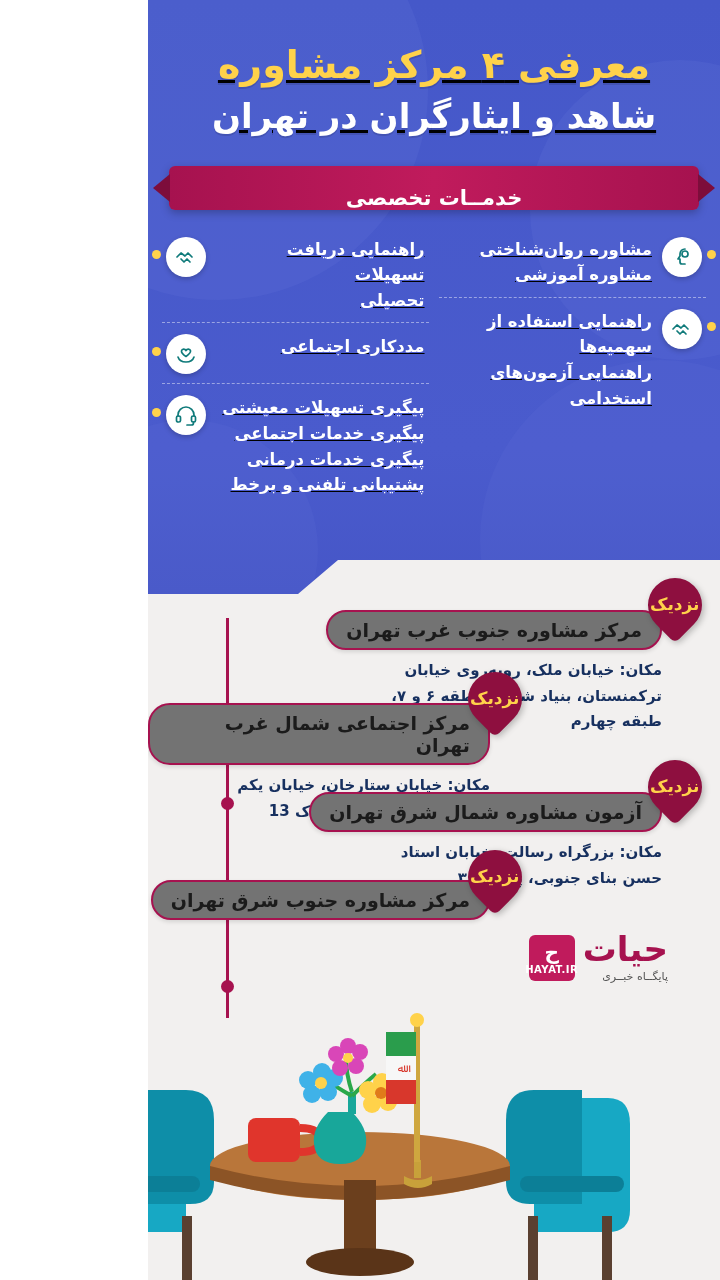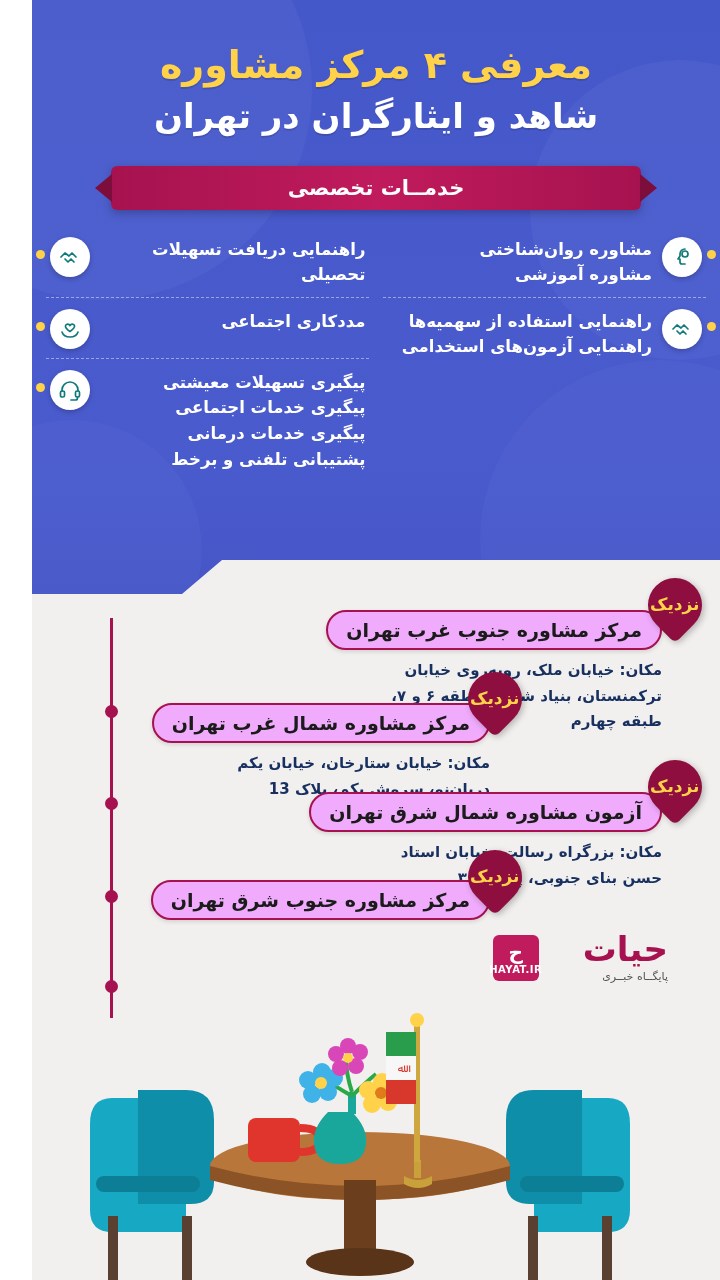--- a/index.html
+++ b/index.html
@@ -5,24 +5,25 @@
   html, body {
     margin: 0;
     padding: 0;
     background: #ffffff;
   }
   body {
     font-family: "DejaVu Sans", "Liberation Sans", sans-serif;
   }
   #infographic {
     position: relative;
-    width: 688px;
+    width: 572px;
     height: 1280px;
     overflow: hidden;
     background: linear-gradient(180deg, #4558c9 0%, #4a5bcd 35%, #4150c0 60%, #3b49b6 100%);
+    text-decoration: underline;
   }
   
   .bg-blob {
     position: absolute;
     border-radius: 50%;
     opacity: .18;
     background: #6a7ae0;
     pointer-events: none;
   }
   .bg-blob.b1 { width: 420px; height: 420px; left: -140px; top: -120px; }
@@ -59,21 +60,21 @@
     margin: 22px auto 0 auto;
     width: 530px;
     height: 44px;
   }
   .ribbon {
     position: absolute;
     inset: 0;
     background: linear-gradient(90deg,#a6124f 0%, #c01b5c 50%, #a6124f 100%);
     border-radius: 6px;
     display: flex;
-    align-items: center;
+    align-items: flex-end;
     justify-content: center;
     box-shadow: 0 3px 8px rgba(0,0,0,.25);
   }
   .ribbon span {
     color: #fff;
     font-size: 21px;
     font-weight: bold;
     letter-spacing: 1px;
   }
   .ribbon::before, .ribbon::after {
@@ -173,21 +174,21 @@
     width: 13px; height: 13px;
     border-radius: 50%;
     background: #a6124f;
   }
 
   
   .entry { position: absolute; }
   .pill {
     display: inline-flex;
     align-items: center;
-    background: #f0abfc;
+    background: #737373;
     border: 2px solid #a6124f;
     border-radius: 22px;
     padding: 7px 18px;
     color: #1b1b1b;
     font-size: 19px;
     font-weight: bold;
     box-shadow: 0 2px 4px rgba(0,0,0,.12);
   }
   .addr {
     margin-top: 8px;
@@ -228,21 +229,20 @@
     display: flex;
     align-items: center;
     gap: 8px;
     direction: rtl;
   }
   .brand .b-main {
     font-size: 34px;
     font-weight: bold;
     color: #a6124f;
     line-height: 1;
-    margin-left: 36px;
   }
   .brand .b-sub {
     font-size: 11px;
     color: #555;
     letter-spacing: 2px;
     margin-top: 4px;
   }
   .brand .b-mark {
     width: 46px; height: 46px;
     background: #c01b5c;
@@ -371,21 +371,21 @@
         <div class="pill">مرکز مشاوره جنوب غرب تهران</div>
         <div class="addr">مکان: خیابان ملک، روبه‌روی خیابان ترکمنستان، بنیاد شهید منطقه ۶ و ۷، طبقه چهارم</div>
       </div>
       <div class="marker" style="right:18px; top:18px;">
         <div class="pin">
             <div class="pin-inner">نزدیک</div>
           </div>
       </div>
 
       <div class="entry" style="right:230px; top:143px; text-align:right;">
-        <div class="pill">مرکز مشاوره شمال غرب تهران</div>
+        <div class="pill">مرکز اجتماعی شمال غرب تهران</div>
         <div class="addr" style="max-width:270px;">مکان: خیابان ستارخان، خیابان یکم دریان‌نو، سروش یکم، پلاک 13</div>
       </div>
       <div class="marker" style="right:198px; top:112px;">
         <div class="pin">
             <div class="pin-inner">نزدیک</div>
           </div>
       </div>
 
       <div class="entry" style="right:58px; top:232px; text-align:right;">
         <div class="pill">آزمون مشاوره شمال شرق تهران</div>

